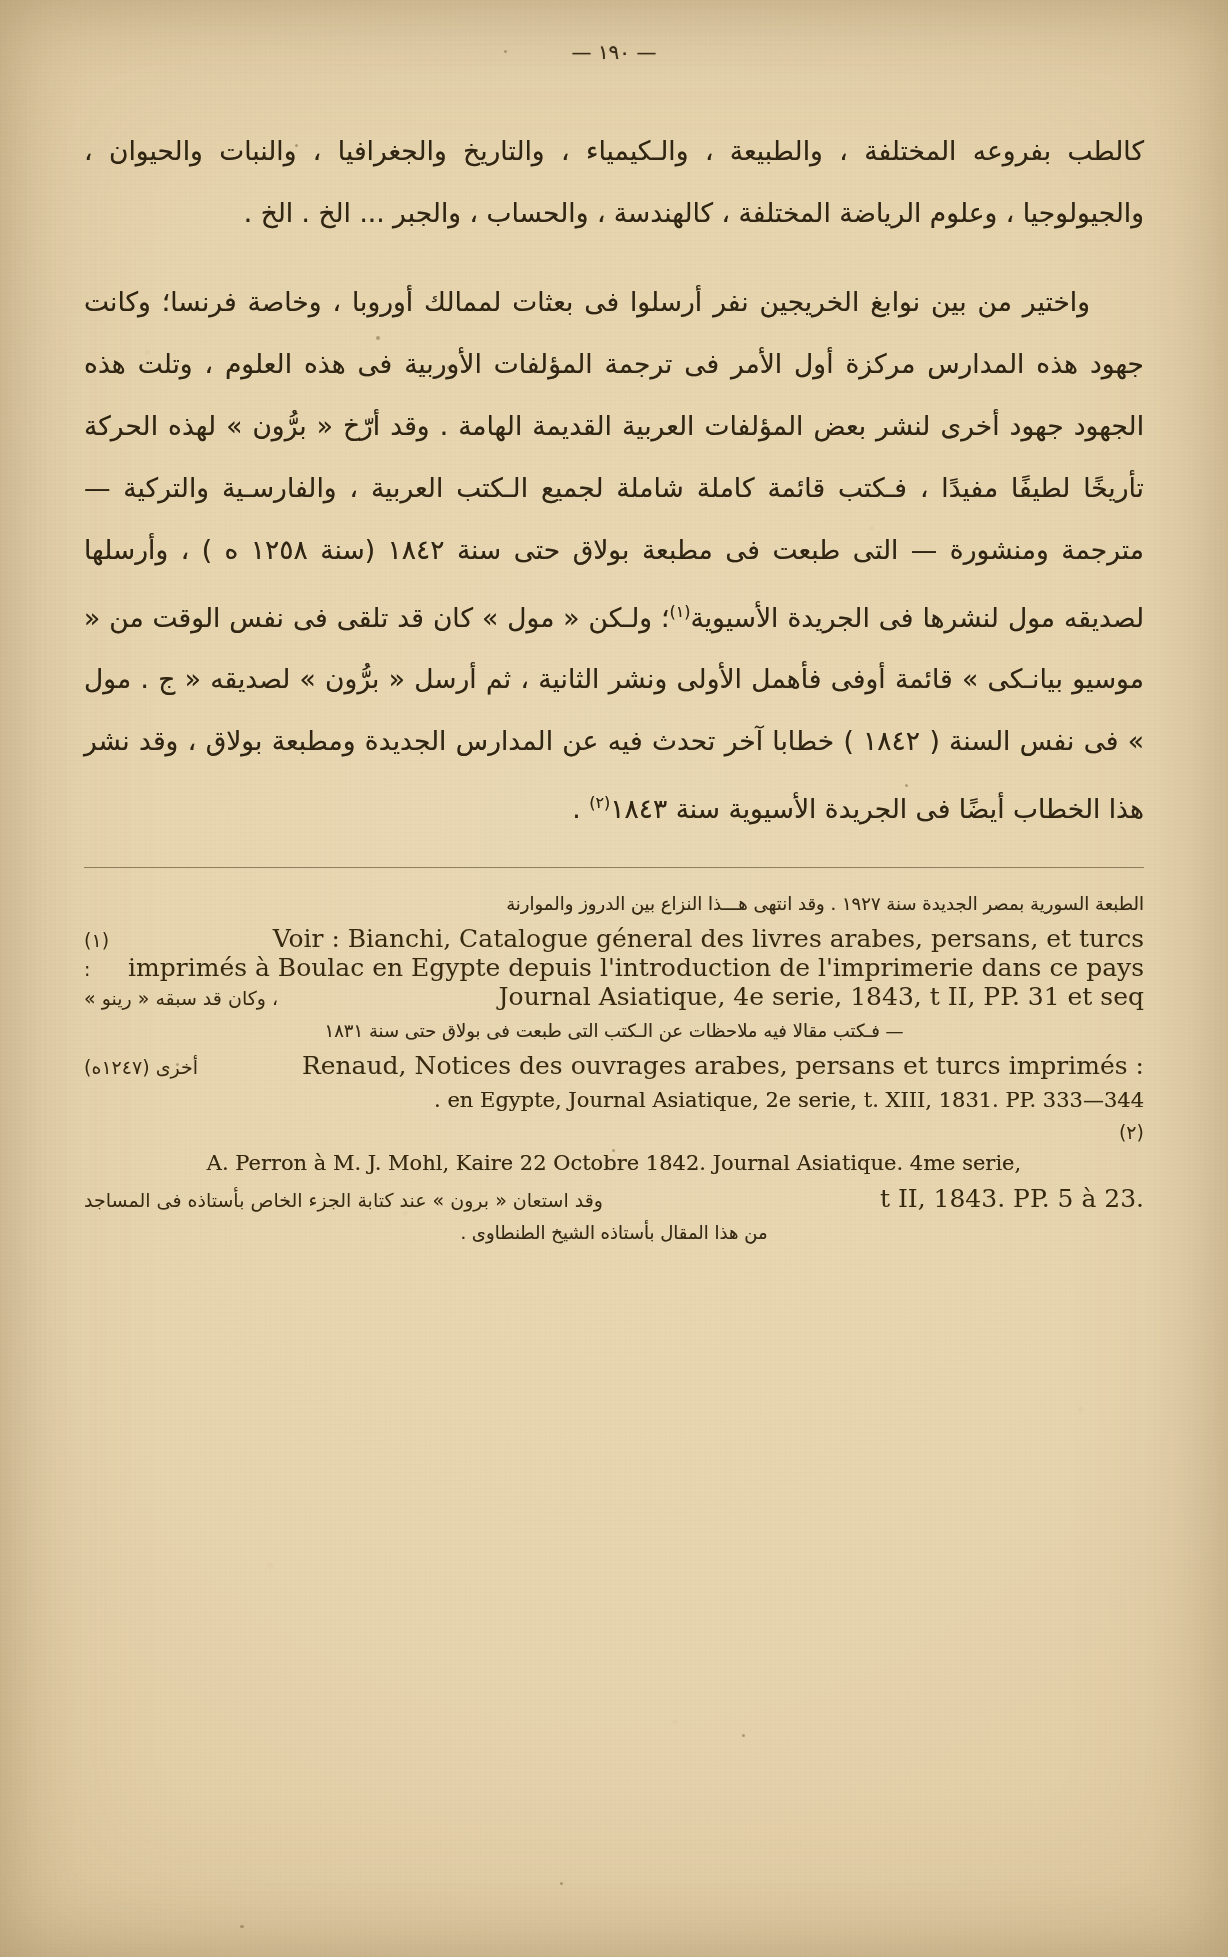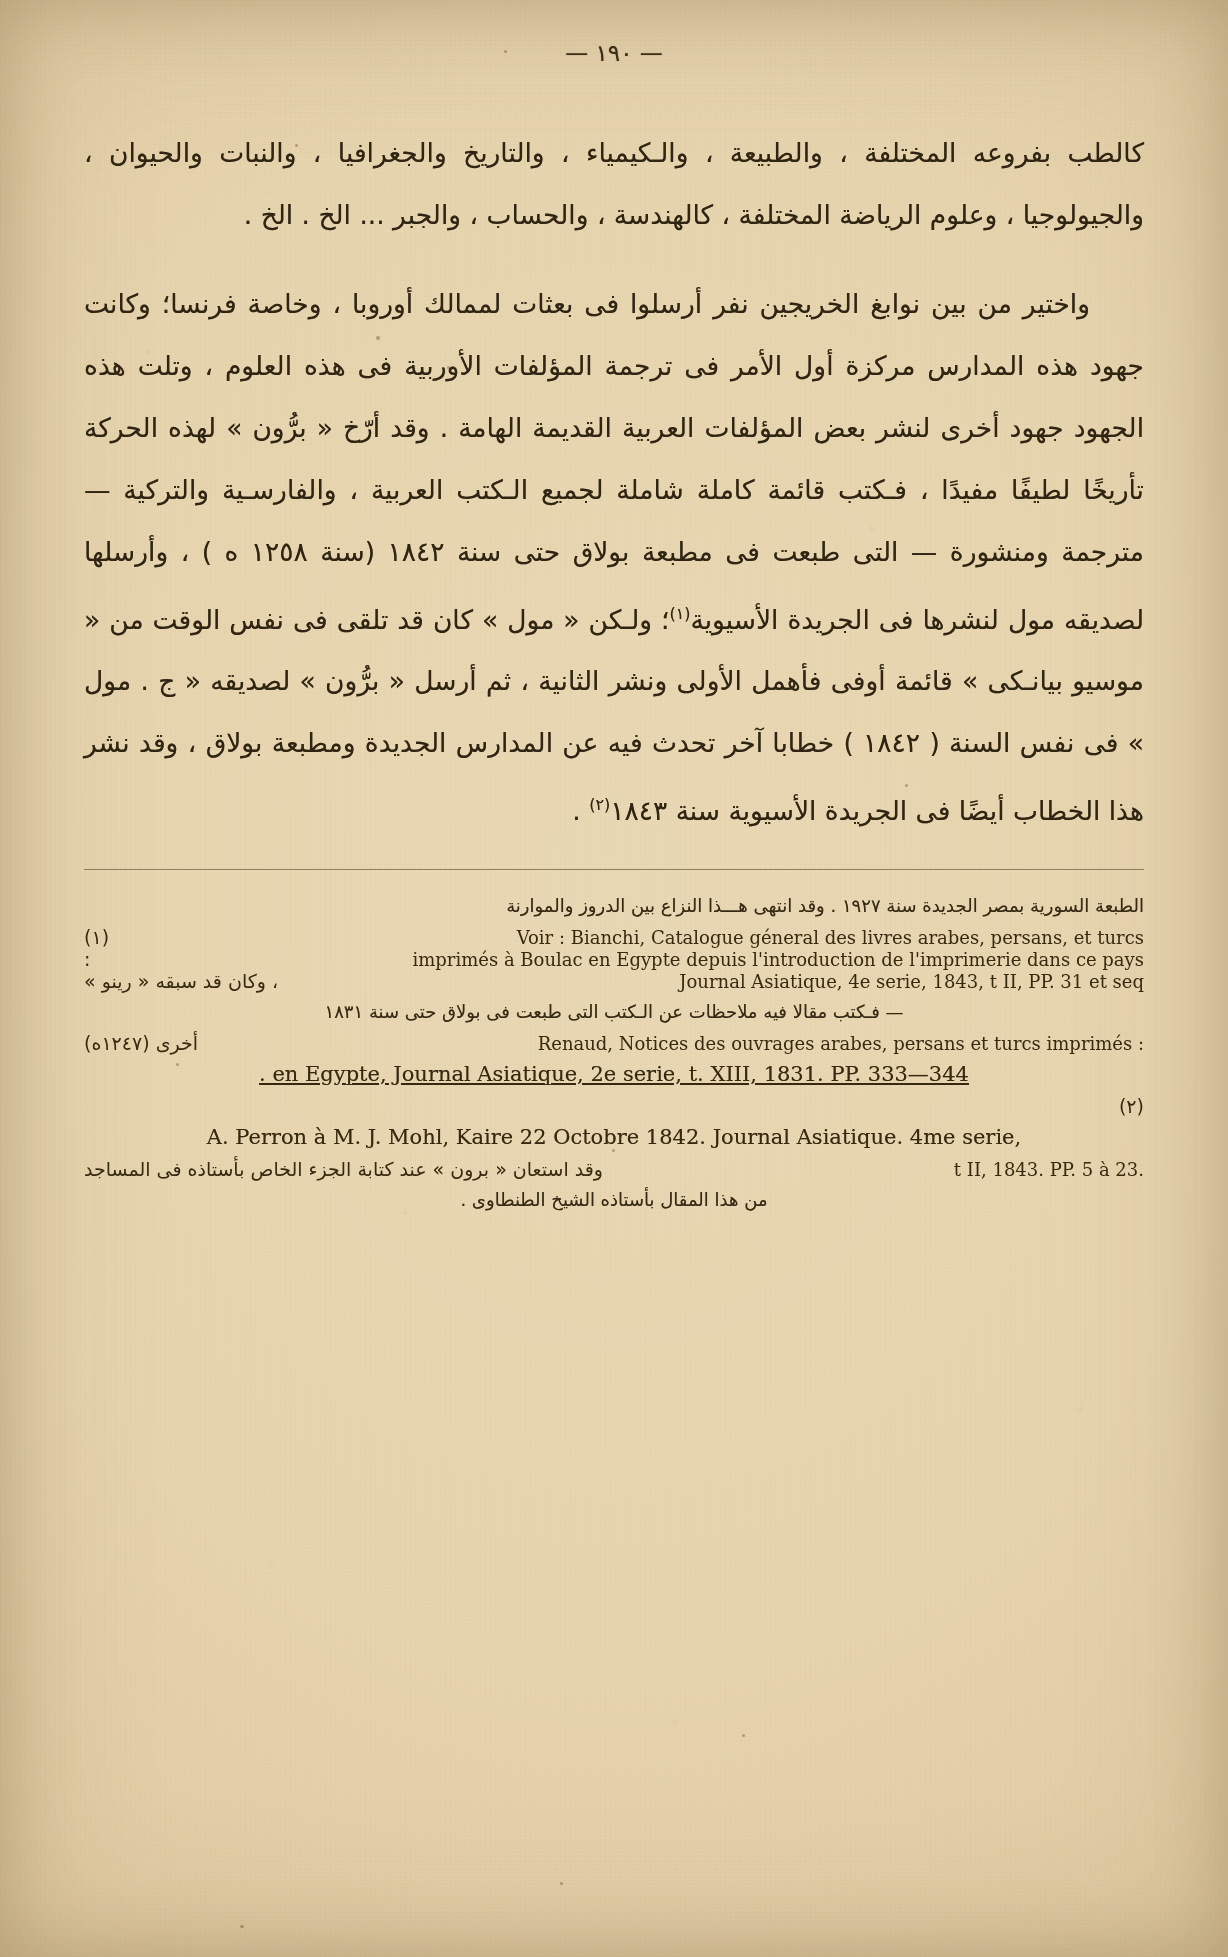--- a/index.html
+++ b/index.html
@@ -53,21 +53,21 @@
     z-index: 3;
     padding: 0 84px;
     box-sizing: border-box;
   }
 
   
   .folio {
     text-align: center;
     padding-top: 40px;
     font-family: "DejaVu Sans", sans-serif;
-    font-size: 23px;
+    font-size: 20px;
     color: #3a2d18;
     letter-spacing: 2px;
     text-shadow: 0 0 1px rgba(58,45,24,.55);
   }
 
   
   .body-block {
     margin-top: 56px;
   }
 
@@ -139,21 +139,21 @@
     display: flex;
     align-items: baseline;
     justify-content: space-between;
     gap: 14px;
   }
 
   .fn-row .left-seg {
     direction: ltr;
     text-align: left;
     font-family: "DejaVu Serif", serif;
-    font-size: 18px;
+    font-size: 25px;
     color: #36290f;
     white-space: nowrap;
   }
 
   .fn-row .right-seg {
     direction: rtl;
     text-align: right;
     font-family: "DejaVu Sans", sans-serif;
     font-size: 19px;
     color: #36290f;
@@ -223,21 +223,21 @@
         <div class="right-seg">، وكان قد سبقه « رينو »</div>
       </div>
 
       <div class="fn-ar center-last">— فـكتب مقالا فيه ملاحظات عن الـكتب التى طبعت فى بولاق حتى سنة ١٨٣١</div>
 
       <div class="fn-row">
         <div class="left-seg">Renaud, Notices des ouvrages arabes, persans et turcs imprimés :</div>
         <div class="right-seg">أخرى (١٢٤٧ه)</div>
       </div>
 
-      <div class="fn-mixed" style="text-align:center;text-decoration:underline;">. en Egypte, Journal Asiatique, 2e serie, t. XIII, 1831. PP. 333—344</div>
+      <div class="fn-mixed" style="text-align:right;">. en Egypte, Journal Asiatique, 2e serie, t. XIII, 1831. PP. 333—344</div>
 
       <div class="fn-row">
         <div class="right-seg">(٢)</div>
       </div>
 
       <div class="fn-mixed" style="text-align:center;">A. Perron à M. J. Mohl, Kaire 22 Octobre 1842. Journal Asiatique. 4me serie,</div>
 
       <div class="fn-row">
         <div class="left-seg">t II, 1843. PP. 5 à 23.</div>
         <div class="right-seg">وقد استعان « برون » عند كتابة الجزء الخاص بأستاذه فى المساجد</div>

